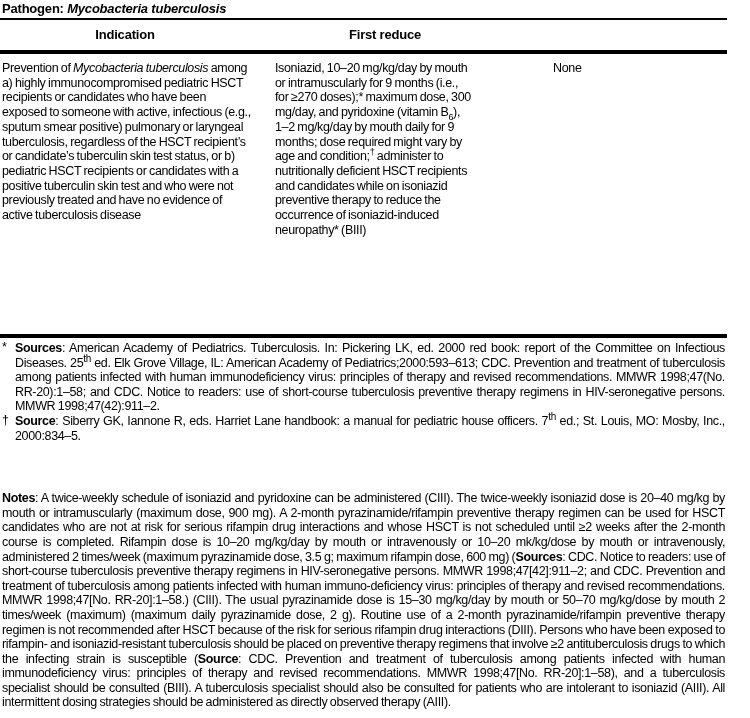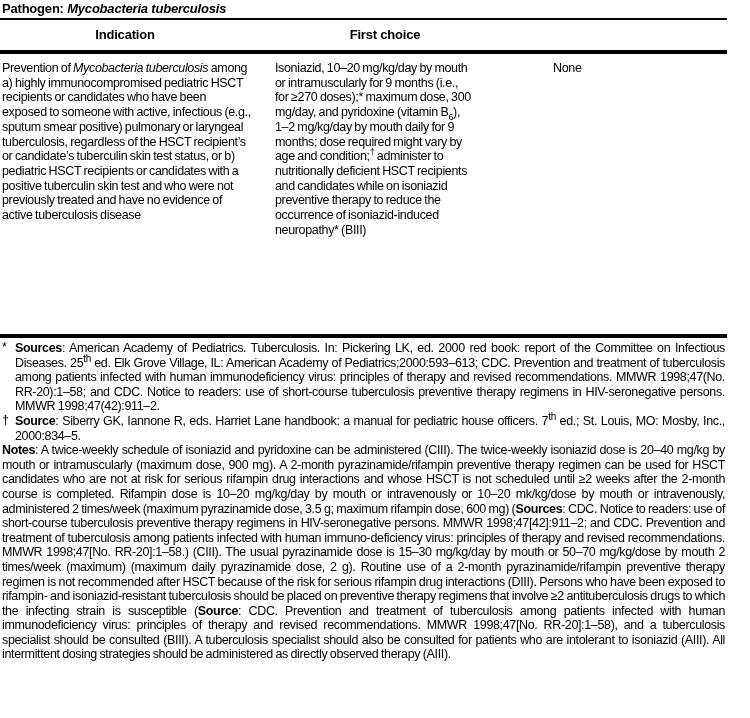--- a/index.html
+++ b/index.html
@@ -41,37 +41,37 @@
   sup.ord    { font-size:10px; vertical-align:super; line-height:0; }
 
   .footnotes {
     font-size:12.5px; line-height:14.6px;
     letter-spacing:-0.35px; word-spacing:-0.6px;
     text-align:justify; padding:3px 2px 0 2px;
   }
   .fn { position:relative; padding-left:13px; }
   .fn .marker { position:absolute; left:0; top:-1px; }
   .fn b, .notes b { font-weight:bold; }
-  .notes { padding-left:0; }
+  .notes { padding-left:0;margin-top:48px; }
 </style>
 </head>
 <body>
 
 <div class="doc">
 
   <div class="title">
     <span>Pathogen:</span>
     <span class="pathogen">Mycobacteria tuberculosis</span>
   </div>
 
   <div class="rule2"></div>
 
   <div class="thead">
     <div>Indication</div>
-    <div>First choice</div>
+    <div>First reduce</div>
   </div>
 
   <div class="rule4"></div>
 
   <div class="tbody">
     <div class="cell-indication">
       <span>Prevention of </span><span class="sp-italic">Mycobacteria tuberculosis</span><span> among a) highly immunocompromised pediatric HSCT recipients or candidates who have been exposed to someone with active, infectious (e.g., sputum smear positive) pulmonary or laryngeal tuberculosis, regardless of the HSCT recipient’s or candidate’s tuberculin skin test status, or b) pediatric HSCT recipients or candidates with a positive tuberculin skin test and who were not previously treated and have no evidence of active tuberculosis disease</span>
     </div>
     <div>
       <div class="cell-firstchoice">

